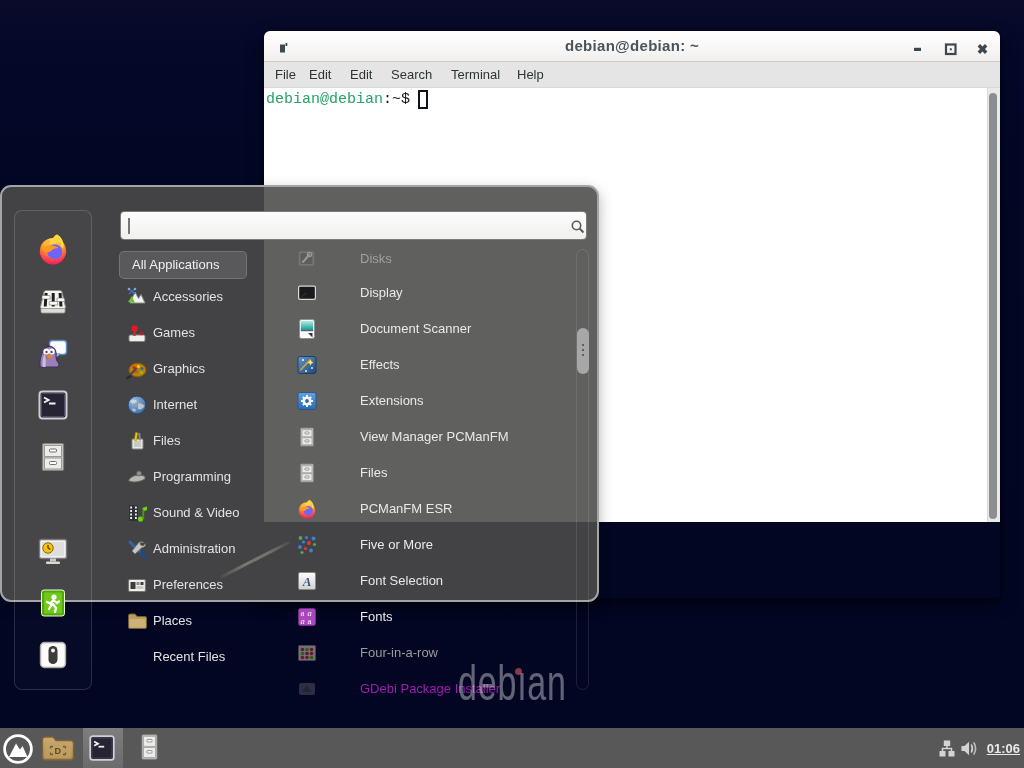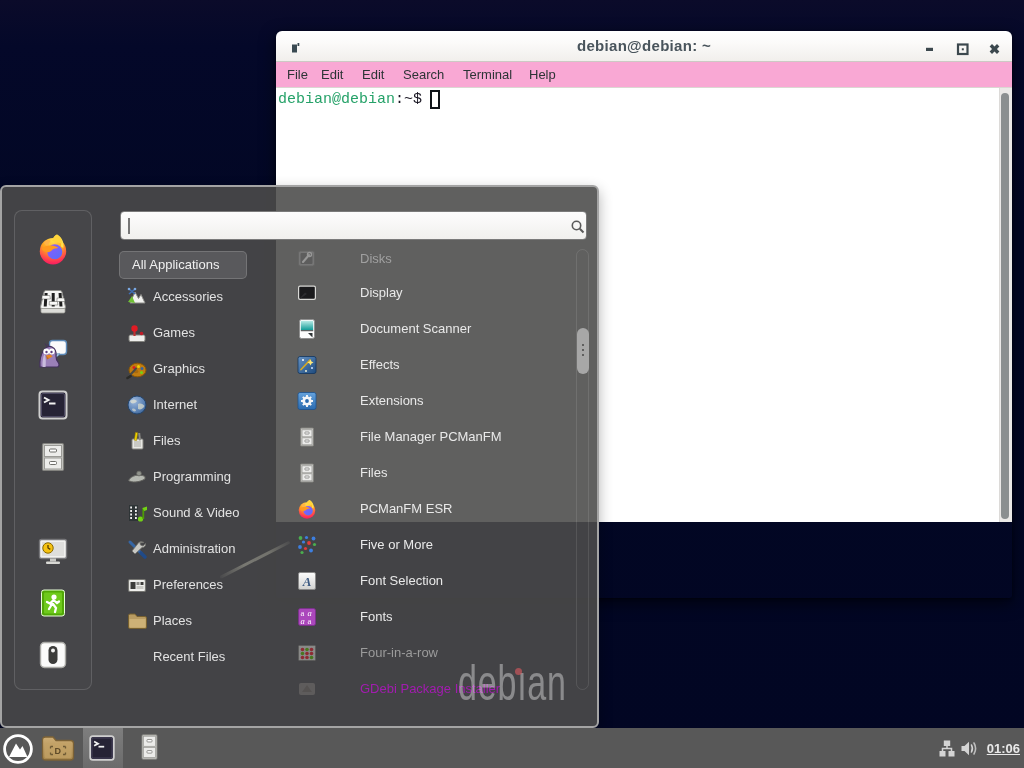--- a/index.html
+++ b/index.html
@@ -2,39 +2,39 @@
 <html><head>
 <meta charset="utf-8">
 <style>
   * { margin:0; padding:0; box-sizing:border-box; }
   html,body { width:1024px; height:768px; overflow:hidden; }
   body { font-family:"Liberation Sans", sans-serif; position:relative;
          background:linear-gradient(180deg,#0b0b2a 0%,#040829 6%,#020724 30%,#020623 100%); }
   .abs { position:absolute; }
 
   
-  #term { left:276px; top:31px; width:736px; height:567px;
+  #term { left:264px; top:31px; width:736px; height:567px;
           border-radius:6px 6px 2px 2px;
           box-shadow:0 5px 16px rgba(0,0,0,0.6), 0 1px 3px rgba(0,0,0,0.4); }
   #term .titlebar { left:0; top:0; width:736px; height:31px;
           background:linear-gradient(180deg,#ffffff 0%,#fbfaf9 40%,#f1efec 100%);
           border-radius:6px 6px 0 0; border-bottom:1px solid #cdc9c4; }
   #term .title { width:100%; top:6px; text-align:center; font-size:15px; font-weight:bold; color:#49545c; letter-spacing:0.3px; }
-  #term .menubar { left:0; top:31px; width:736px; height:26px; background:#f9a8d4; border-bottom:1px solid #dbd7d2; }
+  #term .menubar { left:0; top:31px; width:736px; height:26px; background:#e5e5e5; border-bottom:1px solid #dbd7d2; }
   #term .menubar span { position:absolute; top:5px; font-size:13px; color:#2d3436; }
   #term .content { left:0; top:57px; width:736px; height:434px; background:#ffffff; }
   #term .sbtrack { left:723px; top:57px; width:13px; height:434px; background:#ebe9e7; border-left:1px solid #dcdad8; }
   #term .sbthumb { left:725px; top:62px; width:8px; height:426px; background:#8b8f90; border-radius:4px; }
   .prompt { left:2px; top:60px; font-family:"Liberation Mono", monospace; font-size:15px; font-weight:normal; letter-spacing:0; white-space:pre; }
   .prompt .g { color:#26a269; } .prompt .k { color:#171421; }
   .cursor { left:154px; top:59px; width:10px; height:19px; border:2px solid #0f1419; }
 
   
-  #menu { left:0px; top:185px; width:599px; height:543px;
-          background:rgba(76,76,75,0.885); border:2px solid #a4a4a4; border-radius:6px;
+  #menu { left:0px; top:185px; width:599px; height:417px;
+          background:rgba(76,76,75,0.885); border:2px solid #a4a4a4; border-radius:11px;
           box-shadow:0 5px 14px rgba(0,0,0,0.30); }
   
   #searchbox { left:118px; top:24px; width:467px; height:29px;
           background:linear-gradient(180deg,#fdfdfd,#f1f0ee); border:1px solid #7b7b7b; border-radius:4px; }
   #searchbox .tcur { left:7px; top:6px; width:2px; height:16px; background:#777; }
   #sidebar { left:12px; top:23px; width:78px; height:480px;
           border:1px solid rgba(255,255,255,0.14); border-radius:8px; background:rgba(255,255,255,0.02); }
   .fav { position:absolute; left:35px; width:32px; height:32px; }
   .cat { position:absolute; font-size:13px; color:#e2e2e2; white-space:nowrap; }
   .cicon { position:absolute; left:124px; width:22px; height:22px; }
@@ -392,21 +392,21 @@
   <svg class="aicon" style="top:492px;opacity:0.25" viewBox="0 0 20 20">
     <rect x="2" y="4" width="16" height="12" rx="2" fill="#b0a8a0"></rect>
     <path d="M5,13 L10,6 L15,13 Z" fill="#8a7f72"></path>
   </svg>
 
   <div class="app" style="left:320px;top:64px;color:#a0a0a0">Disks</div>
   <div class="app" style="left:320px;top:98px">Display</div>
   <div class="app" style="left:320px;top:134px">Document Scanner</div>
   <div class="app" style="left:320px;top:170px">Effects</div>
   <div class="app" style="left:320px;top:206px">Extensions</div>
-  <div class="app" style="left:320px;top:242px">File Manager PCManFM</div>
+  <div class="app" style="left:320px;top:242px">View Manager PCManFM</div>
   <div class="app" style="left:320px;top:278px">Files</div>
   <div class="app" style="left:320px;top:314px">PCManFM ESR</div>
   <div class="app" style="left:320px;top:350px">Five or More</div>
   <div class="app" style="left:320px;top:386px">Font Selection</div>
   <div class="app" style="left:320px;top:422px">Fonts</div>
   <div class="app" style="left:320px;top:458px;color:#9b9b9b">Four-in-a-row</div>
   <div class="app" style="left:320px;top:494px;color:#a21caf">GDebi Package Installer</div>
 
   <div id="lsbtrack" class="abs"></div>
   <div id="lsbthumb" class="abs">

